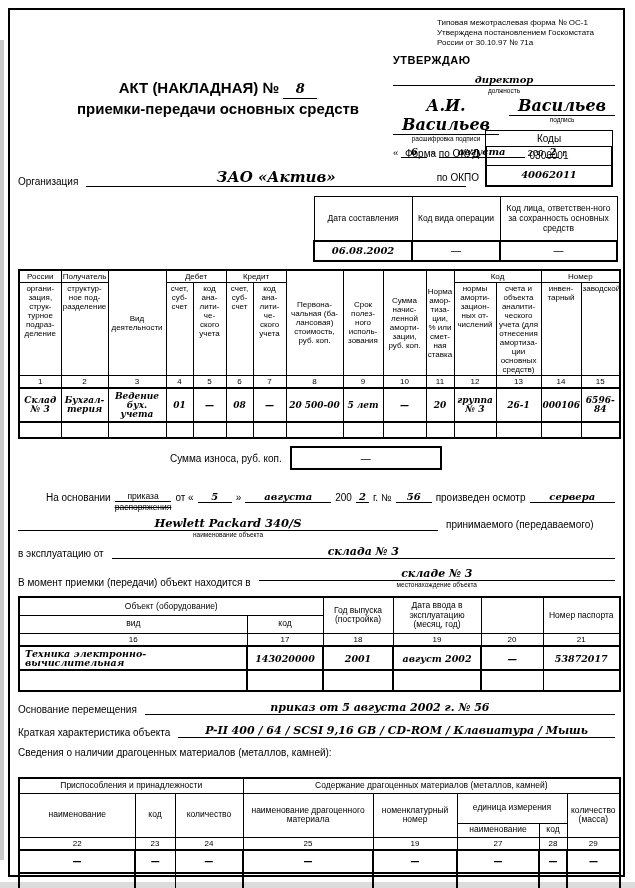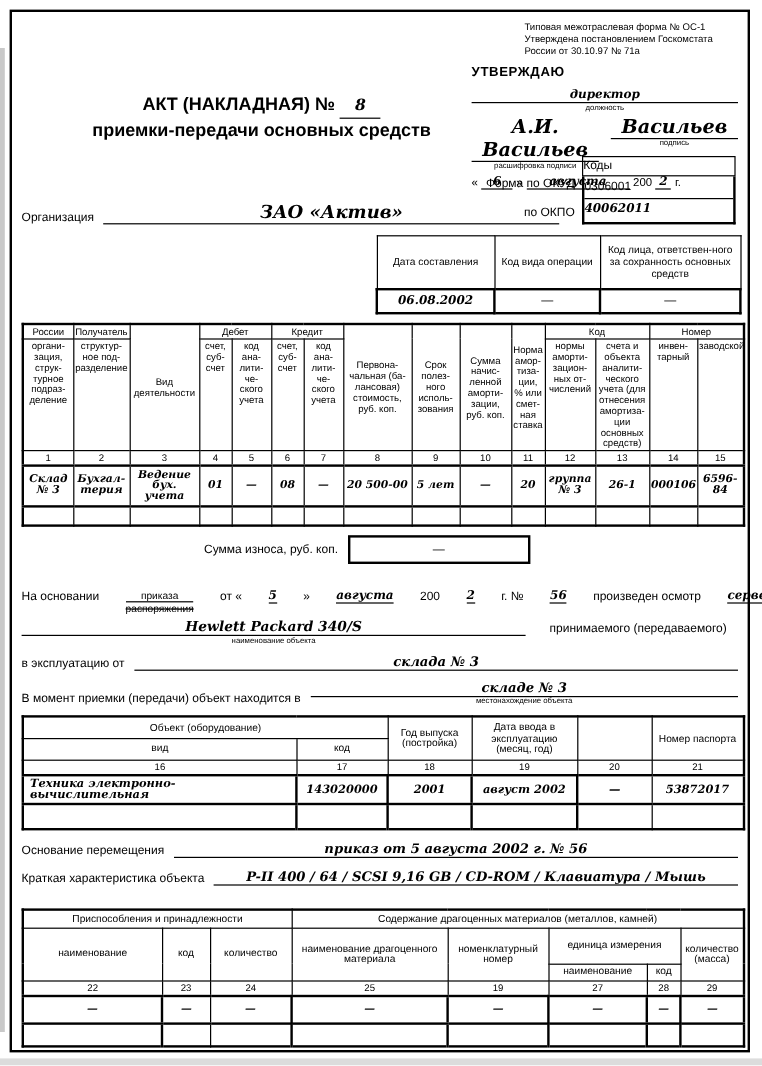--- a/index.html
+++ b/index.html
@@ -28,21 +28,21 @@
   .a-date { display:flex; align-items:flex-end; gap:3px; font-size:9.5px; margin-top:4px; }
   .a-date .fill { font-size:10px; }
   .title-block { position:absolute; left:14px; top:64px; width:372px; text-align:center;
     font-size:15px; font-weight:bold; line-height:19px; }
   .title-block .fill { min-width:34px; font-size:13px; }
 
   
   .codes-zone { position:relative; height:62px; }
   .okud { position:absolute; right:136px; top:18px; font-size:10px; }
   .okpo { position:absolute; right:136px; top:42px; font-size:10px; }
-  .codes { position:absolute; right:2px; top:0; width:128px; text-align:left; }
+  .codes { position:absolute; right:2px; top:0; width:128px; text-align:center; }
   .codes-head { border:1px solid #000; height:17px; font-size:10px; line-height:16px; }
   .codes-vals { border:2px solid #000; border-top:none; }
   .codes-vals .c1 { height:19px; font-size:10px; line-height:18px; border-bottom:1px solid #000; }
   .codes-vals .c2 { height:19px; font-size:10px; line-height:18px; }
   .org { position:absolute; left:0; top:38px; width:448px; display:flex; align-items:flex-end; }
   .org .fill { flex:1; margin-left:8px; font-size:15px; }
 
   
   table { border-collapse:collapse; table-layout:fixed; width:601px; }
   th, td { border:1px solid #000; font-weight:normal; text-align:center; vertical-align:middle;
@@ -62,21 +62,21 @@
   
   .t1 { margin-top:7px; }
   .t1 .hsub th { vertical-align:top; height:88px; }
 
   
   .wear { display:flex; align-items:center; margin:7px 0 0 152px; }
   .wear-box { width:152px; height:24px; border:2px solid #000; margin-left:8px;
     text-align:center; line-height:21px; font-size:10px; }
 
   
-  .basis1 { display:flex; align-items:flex-end; gap:22px; margin-top:12px; font-size:10px; white-space:nowrap; }
+  .basis1 { display:flex; align-items:flex-end; gap:4px; margin-top:12px; font-size:10px; white-space:nowrap;margin-left:28px; }
   .alt { position:relative; top:9px; text-align:center; font-size:8.5px; line-height:10px; }
   .alt .top { border-bottom:1px solid #000; padding:0 10px; }
   .alt .strike { text-decoration:line-through; }
   .basis1 .fill { font-size:10px; }
   .basis2 { display:flex; align-items:flex-end; margin-top:10px; }
   .objname { width:420px; }
   .objname .fill { width:100%; font-size:11.5px; }
   .basis3 { display:flex; align-items:flex-end; margin-top:7px; font-size:10px; }
   .basis3 .fill { flex:1; margin-left:8px; font-size:11px; }
   .basis4 { display:flex; align-items:flex-end; margin-top:8px; font-size:10px; }
@@ -310,21 +310,21 @@
     <span class="fill v" style="width:36px">56</span>
     <span>произведен осмотр</span>
     <span class="fill v" style="flex:1">сервера</span>
   </div>
 
   <div class="basis2">
     <div class="objname">
       <div class="fill v">Hewlett Packard 340/S</div>
       <div class="sub">наименование объекта</div>
     </div>
-    <div class="lbl" style="margin-left:20px; padding-bottom:8px;">принимаемого (передаваемого)</div>
+    <div class="lbl" style="margin-left:8px; padding-bottom:8px;">принимаемого (передаваемого)</div>
   </div>
 
   <div class="basis3">
     <span class="lbl">в эксплуатацию от</span>
     <span class="fill v">склада № 3</span>
   </div>
 
   <div class="basis4">
     <span class="lbl">В момент приемки (передачи) объект находится в</span>
     <span class="loc">
@@ -383,20 +383,21 @@
 
   <div class="mline">
     <span class="lbl">Основание перемещения</span>
     <span class="fill v">приказ от 5 августа 2002 г. № 56</span>
   </div>
   <div class="mline">
     <span class="lbl">Краткая характеристика объекта</span>
     <span class="fill v">P-II 400 / 64 / SCSI 9,16 GB / CD-ROM / Клавиатура / Мышь</span>
   </div>
 
+  <div class="precious-lbl">Сведения о наличии драгоценных материалов (металлов, камней):</div>
 
   <table class="t3 tbl">
     <colgroup>
       <col style="width:116px">
         <col style="width:40px">
         <col style="width:68px">
         <col style="width:130px">
       <col style="width:84px">
         <col style="width:82px">
         <col style="width:28px">

